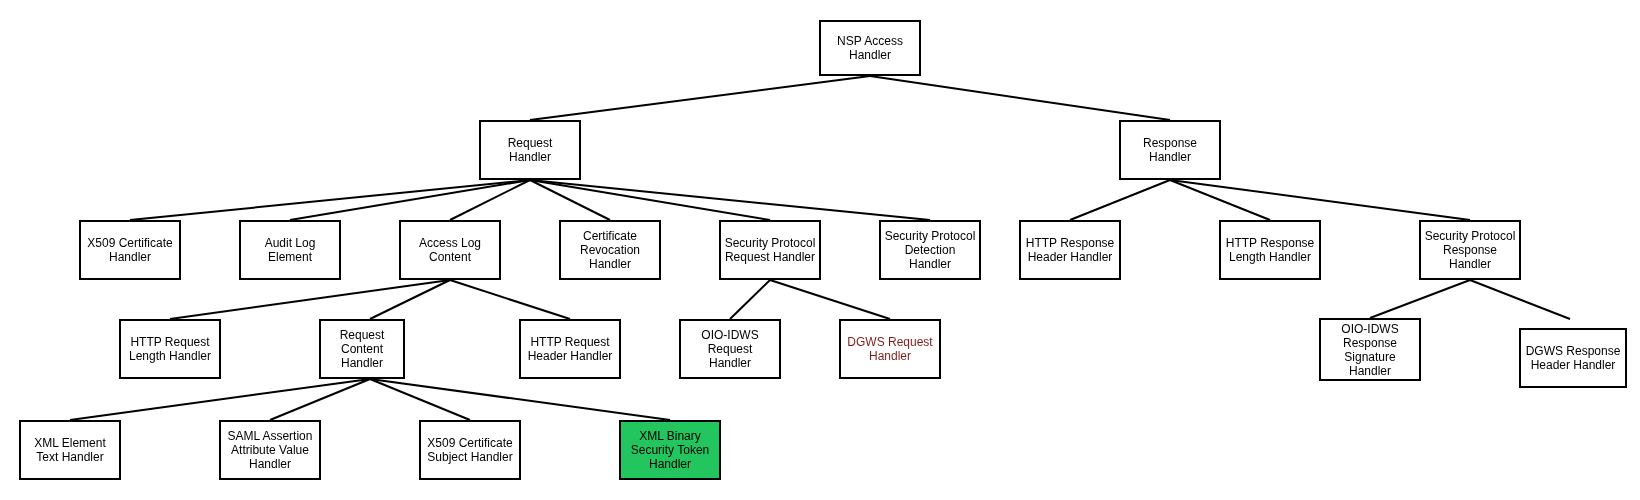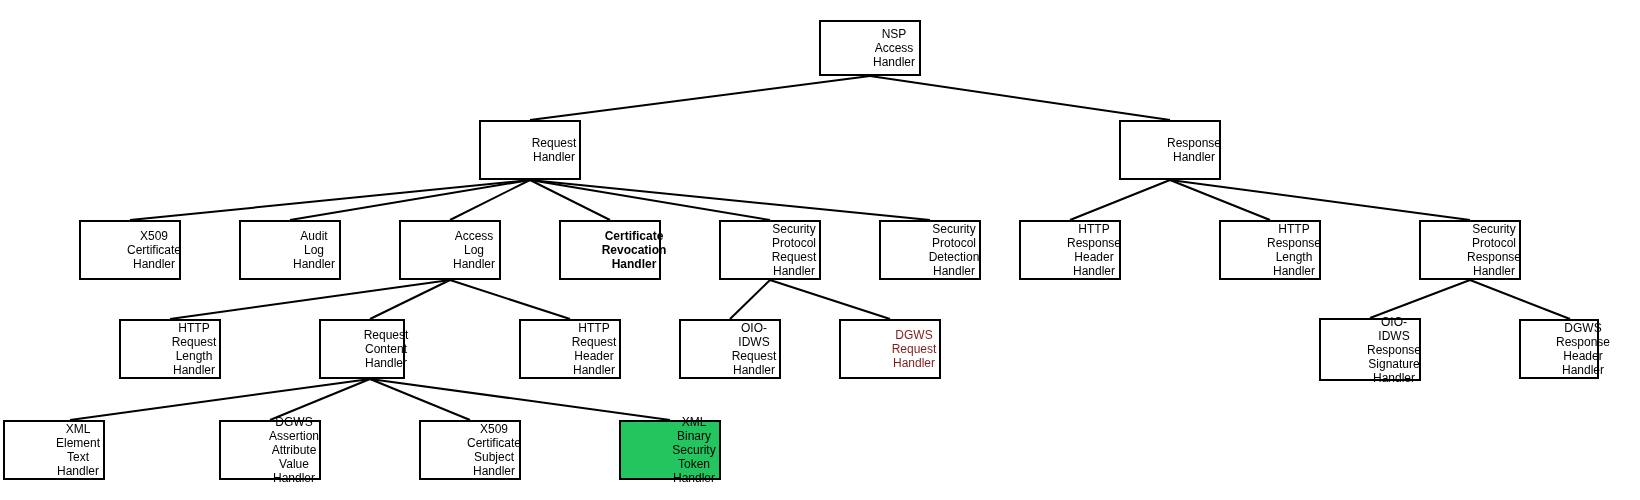--- a/index.html
+++ b/index.html
@@ -28,21 +28,20 @@
   }
   .node {
     position: absolute;
     box-sizing: border-box;
     border: 2px solid #000000;
     background: #ffffff;
     display: flex;
     align-items: center;
     justify-content: center;
     text-align: center;
-    padding-left: 48px;
   }
   .node-label {
     white-space: pre-line;
     font-size: 12px;
     line-height: 14px;
     color: #000000;
     padding: 0 1px;
   }
 </style>
 </head>
@@ -85,28 +84,28 @@
     <div class="node" style="left: 1119px; top: 120px; width: 102px; height: 60px; border-color: rgb(0, 0, 0); background: rgb(255, 255, 255);">
       <span class="node-label" style="color: rgb(0, 0, 0);">Response
 Handler</span>
     </div>
     <div class="node" style="left: 79px; top: 220px; width: 102px; height: 60px; border-color: rgb(0, 0, 0); background: rgb(255, 255, 255);">
       <span class="node-label" style="color: rgb(0, 0, 0);">X509 Certificate
 Handler</span>
     </div>
     <div class="node" style="left: 239px; top: 220px; width: 102px; height: 60px; border-color: rgb(0, 0, 0); background: rgb(255, 255, 255);">
       <span class="node-label" style="color: rgb(0, 0, 0);">Audit Log
-Handler</span>
+Element</span>
     </div>
     <div class="node" style="left: 399px; top: 220px; width: 102px; height: 60px; border-color: rgb(0, 0, 0); background: rgb(255, 255, 255);">
       <span class="node-label" style="color: rgb(0, 0, 0);">Access Log
-Handler</span>
+Content</span>
     </div>
     <div class="node" style="left: 559px; top: 220px; width: 102px; height: 60px; border-color: rgb(0, 0, 0); background: rgb(255, 255, 255);">
-      <span class="node-label" style="color: rgb(0, 0, 0); font-weight: bold;">Certificate
+      <span class="node-label" style="color: rgb(0, 0, 0);">Certificate
 Revocation
 Handler</span>
     </div>
     <div class="node" style="left: 719px; top: 220px; width: 102px; height: 60px; border-color: rgb(0, 0, 0); background: rgb(255, 255, 255);">
       <span class="node-label" style="color: rgb(0, 0, 0);">Security Protocol
 Request Handler</span>
     </div>
     <div class="node" style="left: 879px; top: 220px; width: 102px; height: 60px; border-color: rgb(0, 0, 0); background: rgb(255, 255, 255);">
       <span class="node-label" style="color: rgb(0, 0, 0);">Security Protocol
 Detection
@@ -145,30 +144,30 @@
     <div class="node" style="left: 839px; top: 319px; width: 102px; height: 60px; border-color: rgb(0, 0, 0); background: rgb(255, 255, 255);">
       <span class="node-label" style="color: #7f1d1d;">DGWS Request
 Handler</span>
     </div>
     <div class="node" style="left: 1319px; top: 318px; width: 102px; height: 63px; border-color: rgb(0, 0, 0); background: rgb(255, 255, 255);">
       <span class="node-label" style="color: rgb(0, 0, 0);">OIO-IDWS
 Response
 Signature
 Handler</span>
     </div>
-    <div class="node" style="left: 1519px; top: 319px; width: 80px; height: 60px; border-color: rgb(0, 0, 0); background: rgb(255, 255, 255);">
+    <div class="node" style="left: 1519px; top: 328px; width: 108px; height: 60px; border-color: rgb(0, 0, 0); background: rgb(255, 255, 255);">
       <span class="node-label" style="color: rgb(0, 0, 0);">DGWS Response
 Header Handler</span>
     </div>
-    <div class="node" style="left: 3px; top: 420px; width: 102px; height: 60px; border-color: rgb(0, 0, 0); background: rgb(255, 255, 255);">
+    <div class="node" style="left: 19px; top: 420px; width: 102px; height: 60px; border-color: rgb(0, 0, 0); background: rgb(255, 255, 255);">
       <span class="node-label" style="color: rgb(0, 0, 0);">XML Element
 Text Handler</span>
     </div>
     <div class="node" style="left: 219px; top: 420px; width: 102px; height: 60px; border-color: rgb(0, 0, 0); background: rgb(255, 255, 255);">
-      <span class="node-label" style="color: rgb(0, 0, 0);">DGWS Assertion
+      <span class="node-label" style="color: rgb(0, 0, 0);">SAML Assertion
 Attribute Value
 Handler</span>
     </div>
     <div class="node" style="left: 419px; top: 420px; width: 102px; height: 60px; border-color: rgb(0, 0, 0); background: rgb(255, 255, 255);">
       <span class="node-label" style="color: rgb(0, 0, 0);">X509 Certificate
 Subject Handler</span>
     </div>
     <div class="node" style="left: 619px; top: 420px; width: 102px; height: 60px; border-color: rgb(0, 0, 0); background: #22c55e;">
       <span class="node-label" style="color: rgb(0, 0, 0);">XML Binary
 Security Token

